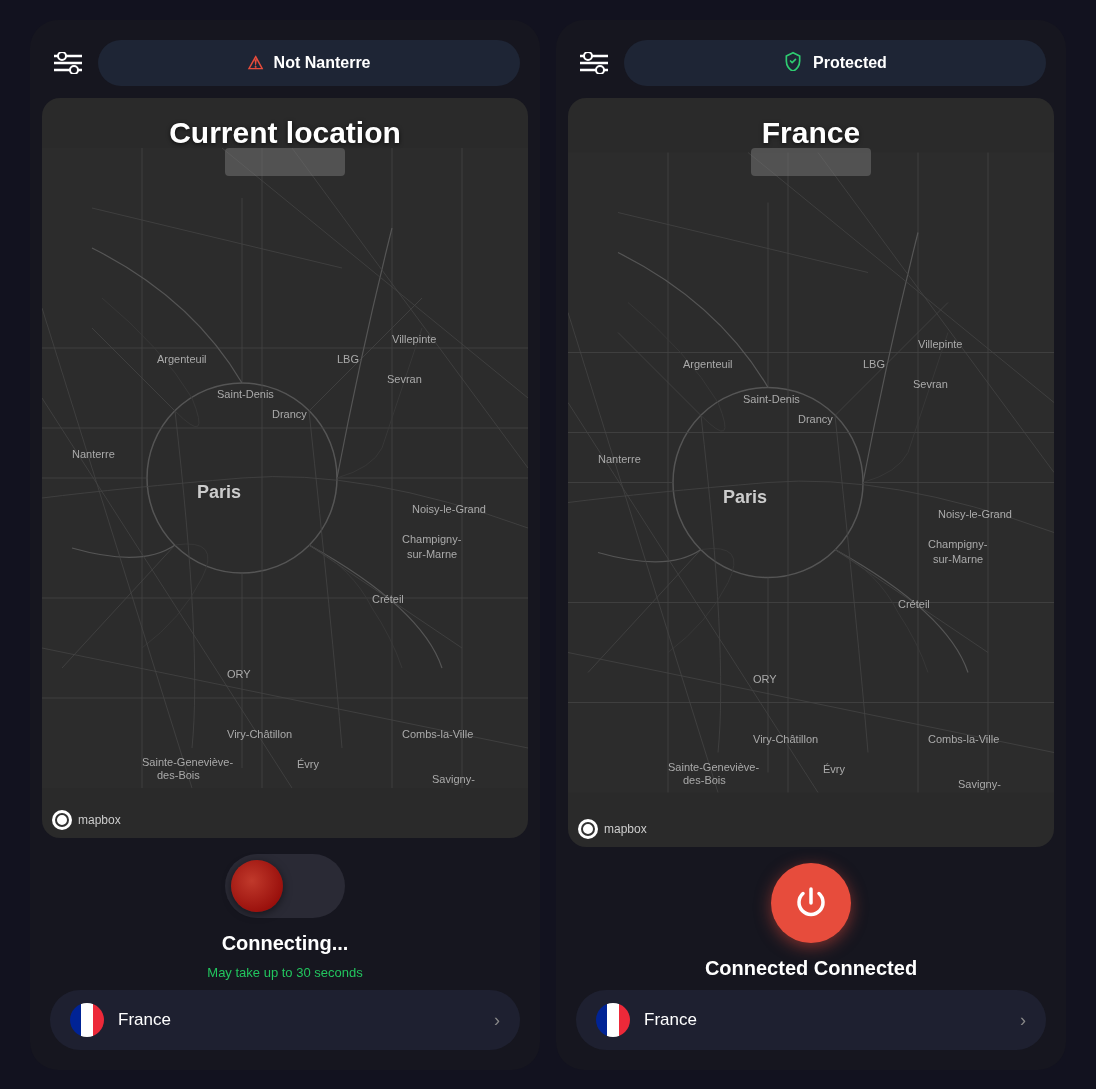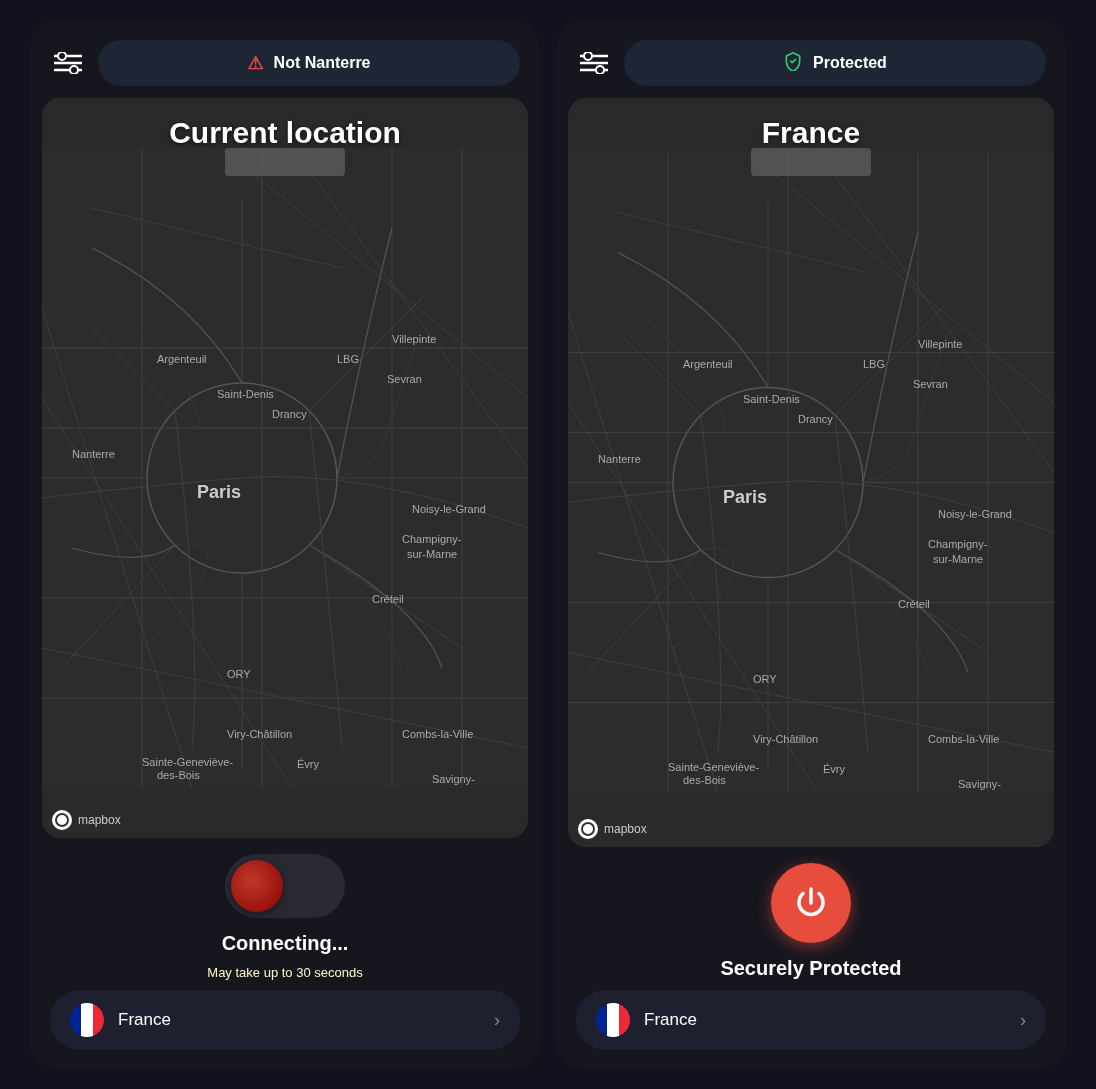--- a/index.html
+++ b/index.html
@@ -184,21 +184,21 @@
       box-shadow: 0 4px 16px rgba(231, 76, 60, 0.5);
       cursor: pointer;
     }
     .connection-status {
       color: #fff;
       font-size: 20px;
       font-weight: 700;
       text-align: center;
     }
     .connection-sub {
-      color: #fef9c3;
+      color: #22c55e;
       font-size: 13px;
       text-align: center;
     }
     
     .location-selector {
       width: 100%;
       height: 60px;
       background: #1e2030;
       border-radius: 30px;
       display: flex;
@@ -454,21 +454,21 @@
 
     <div class="bottom-section">
       <div class="power-toggle-area">
         <div class="power-btn">
           <svg width="36" height="36" viewBox="0 0 36 36" fill="none">
             <path d="M18 4 L18 18" stroke="white" stroke-width="3.5" stroke-linecap="round"></path>
             <path d="M10 8.5 A12 12 0 1 0 26 8.5" stroke="white" stroke-width="3.5" fill="none" stroke-linecap="round"></path>
           </svg>
         </div>
       </div>
-      <div class="connection-status">Securely Protected</div>
+      <div class="connection-status">Connected Connected</div>
 
       <div class="location-selector">
         <div class="flag-france">
           <div class="blue"></div>
           <div class="white"></div>
           <div class="red"></div>
         </div>
         <span class="location-name">France</span>
         <span class="chevron-right">›</span>
       </div>

